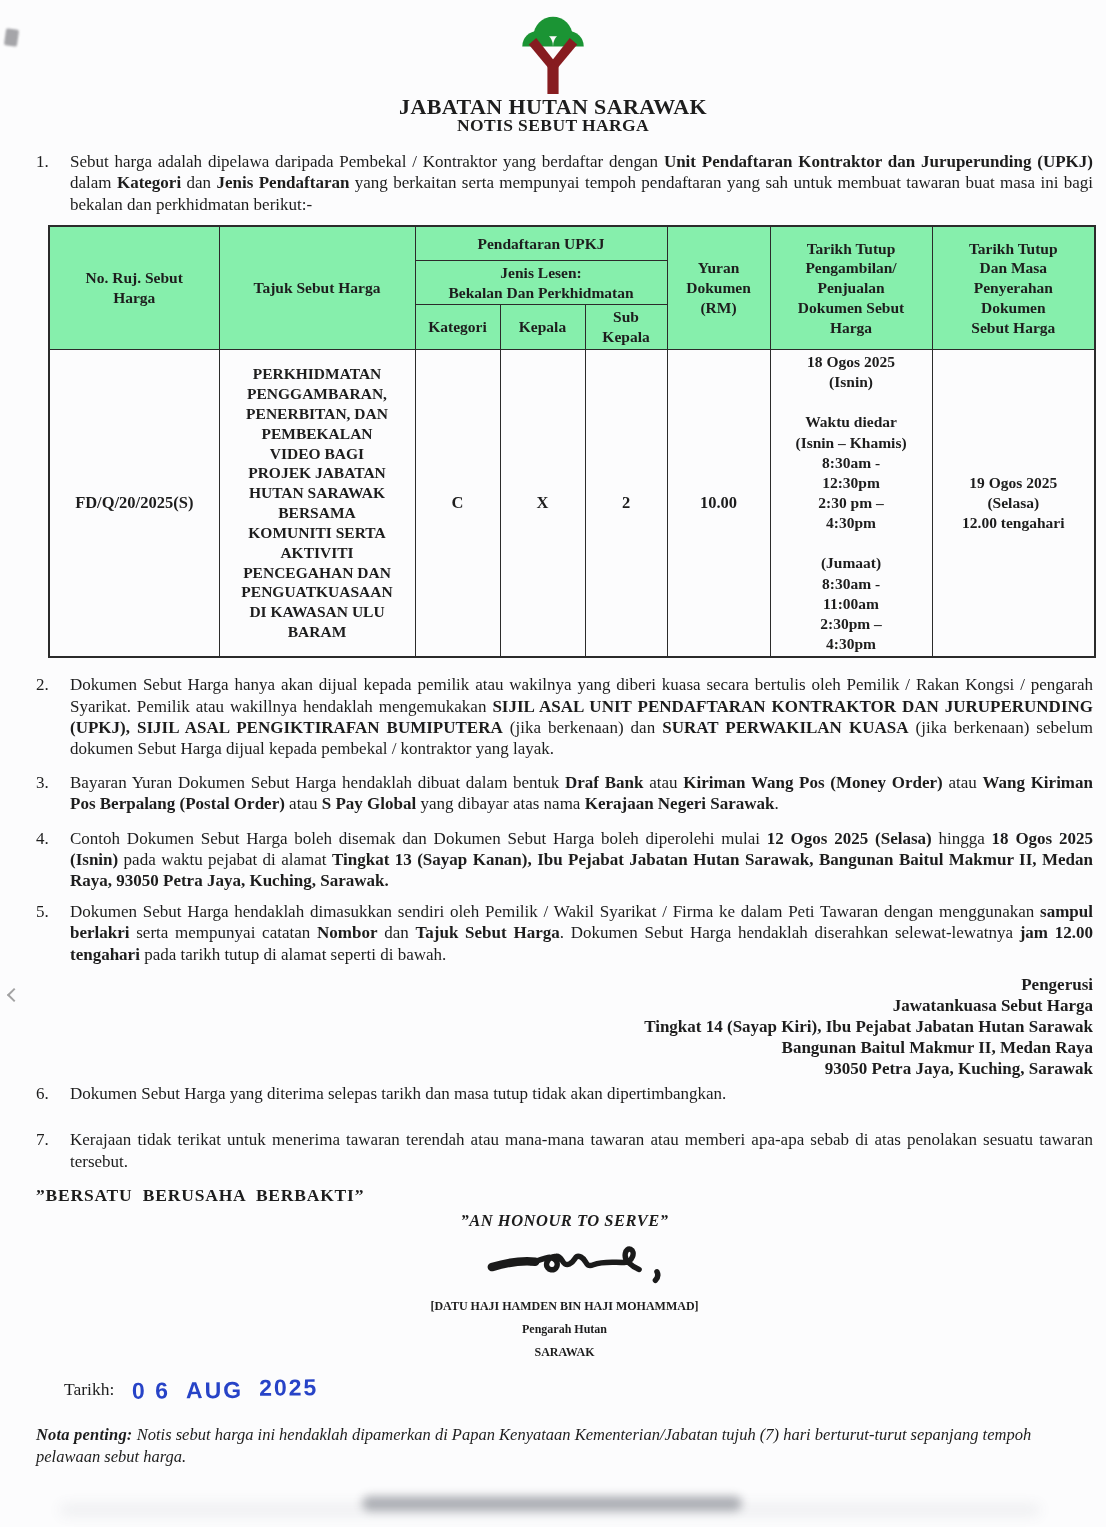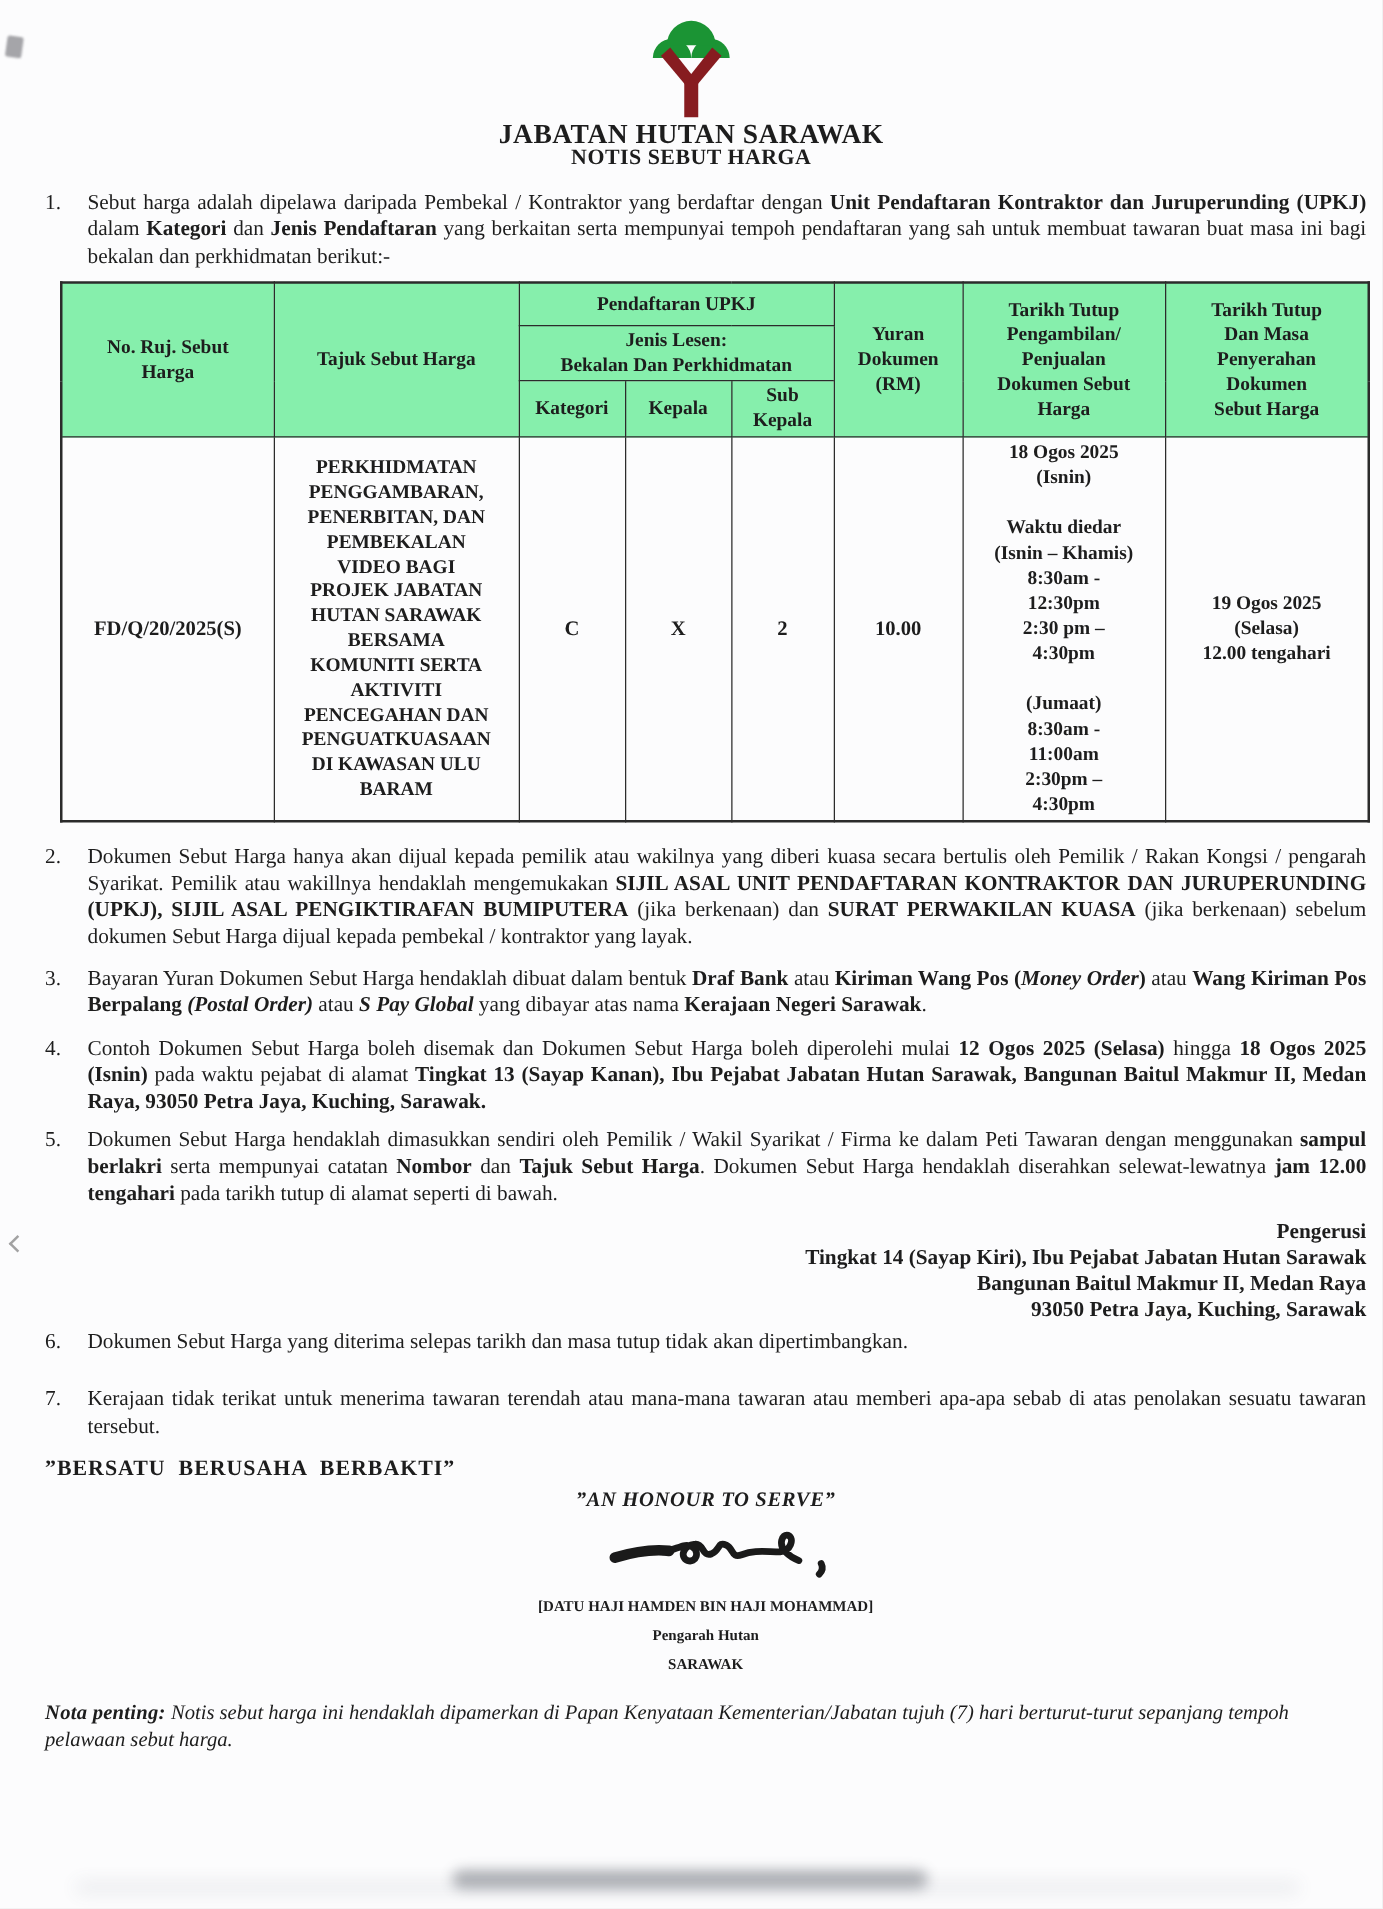--- a/index.html
+++ b/index.html
@@ -10,21 +10,21 @@
   }
   .header-block{text-align:center;padding-top:12px;}
   .logo{display:block;margin:0 auto;}
   .org-name{font-size:22px;font-weight:bold;line-height:19px;letter-spacing:.4px;margin-top:3px;}
   .doc-title{font-size:17.5px;font-weight:bold;line-height:19px;letter-spacing:.4px;}
   .content{padding:0 13px 0 36px;}
   .para{display:flex;font-size:17px;line-height:21.4px;margin-top:16px;}
   .para .num{flex:0 0 34px;width:34px;}
   .para .ptext{flex:1;text-align:justify;}
   .b{font-weight:bold;}
-  .i{font-style:italic;}
+  .i{}
   table.tender{
     border-collapse:collapse;margin:10px 0 0 12px;width:1046px;table-layout:fixed;
     border:2px solid #2b2b2b;
   }
   table.tender th,table.tender td{
     border:1.5px solid #2b2b2b;padding:2px 4px;text-align:center;vertical-align:middle;
     white-space:pre-line;
   }
   table.tender th{background:#86efac;font-size:15.5px;line-height:1.28;font-weight:bold;}
   table.tender td{font-weight:bold;}
@@ -185,20 +185,21 @@
       <div class="ptext"><span>Contoh Dokumen Sebut Harga boleh disemak dan Dokumen Sebut Harga boleh diperolehi mulai </span><span class="b">12 Ogos 2025 (Selasa)</span><span> hingga </span><span class="b">18 Ogos 2025 (Isnin)</span><span> pada waktu pejabat di alamat </span><span class="b">Tingkat 13 (Sayap Kanan), Ibu Pejabat Jabatan Hutan Sarawak,</span><span> </span><span class="b">Bangunan Baitul Makmur II, Medan Raya, 93050 Petra Jaya, Kuching, Sarawak.</span></div>
     </div>
 
     <div class="para" style="margin-top:9px">
       <div class="num">5.</div>
       <div class="ptext"><span>Dokumen Sebut Harga hendaklah dimasukkan sendiri oleh Pemilik / Wakil Syarikat / Firma ke dalam Peti Tawaran dengan menggunakan </span><span class="b">sampul berlakri</span><span> serta mempunyai catatan </span><span class="b">Nombor</span><span> dan </span><span class="b">Tajuk Sebut Harga</span><span>. Dokumen Sebut Harga hendaklah diserahkan selewat-lewatnya </span><span class="b">jam 12.00 tengahari</span><span> pada tarikh tutup di alamat seperti di bawah.</span></div>
     </div>
 
     <div class="address-block">
       <div>Pengerusi</div>
+      <div>Jawatankuasa Sebut Harga</div>
       <div>Tingkat 14 (Sayap Kiri), Ibu Pejabat Jabatan Hutan Sarawak</div>
       <div>Bangunan Baitul Makmur II, Medan Raya</div>
       <div>93050 Petra Jaya, Kuching, Sarawak</div>
     </div>
 
     <div class="para" style="margin-top:4px">
       <div class="num">6.</div>
       <div class="ptext"><span>Dokumen Sebut Harga yang diterima selepas tarikh dan masa tutup tidak akan dipertimbangkan.</span></div>
     </div>
 
@@ -217,20 +218,23 @@
         <path fill="none" stroke-width="7" stroke-linecap="round" d="M223,50 C225,54 224,58 221,61" stroke="#1a1a1a"></path>
       </svg>
     </div>
 
     <div class="signatory">
       <div>[DATU HAJI HAMDEN BIN HAJI MOHAMMAD]</div>
       <div>Pengarah Hutan</div>
       <div>SARAWAK</div>
     </div>
 
+    <div class="date-row">
+      <span>Tarikh:</span><span class="date-stamp" style="color: rgb(39, 67, 199);"><span class="day">0 6</span><span class="mon">AUG</span><span class="yr">2025</span></span>
+    </div>
 
     <div class="note"><span class="b i">Nota penting:</span><span class="i">  Notis sebut harga ini hendaklah dipamerkan di Papan Kenyataan Kementerian/Jabatan tujuh (7) hari berturut-turut sepanjang tempoh pelawaan sebut harga.</span></div>
 
   </div>
 
   <div class="artifact art-topleft"></div>
   <div class="artifact art-chevron"></div>
   <div class="artifact art-bottom"></div>
   <div class="artifact art-bottom2"></div>
 

